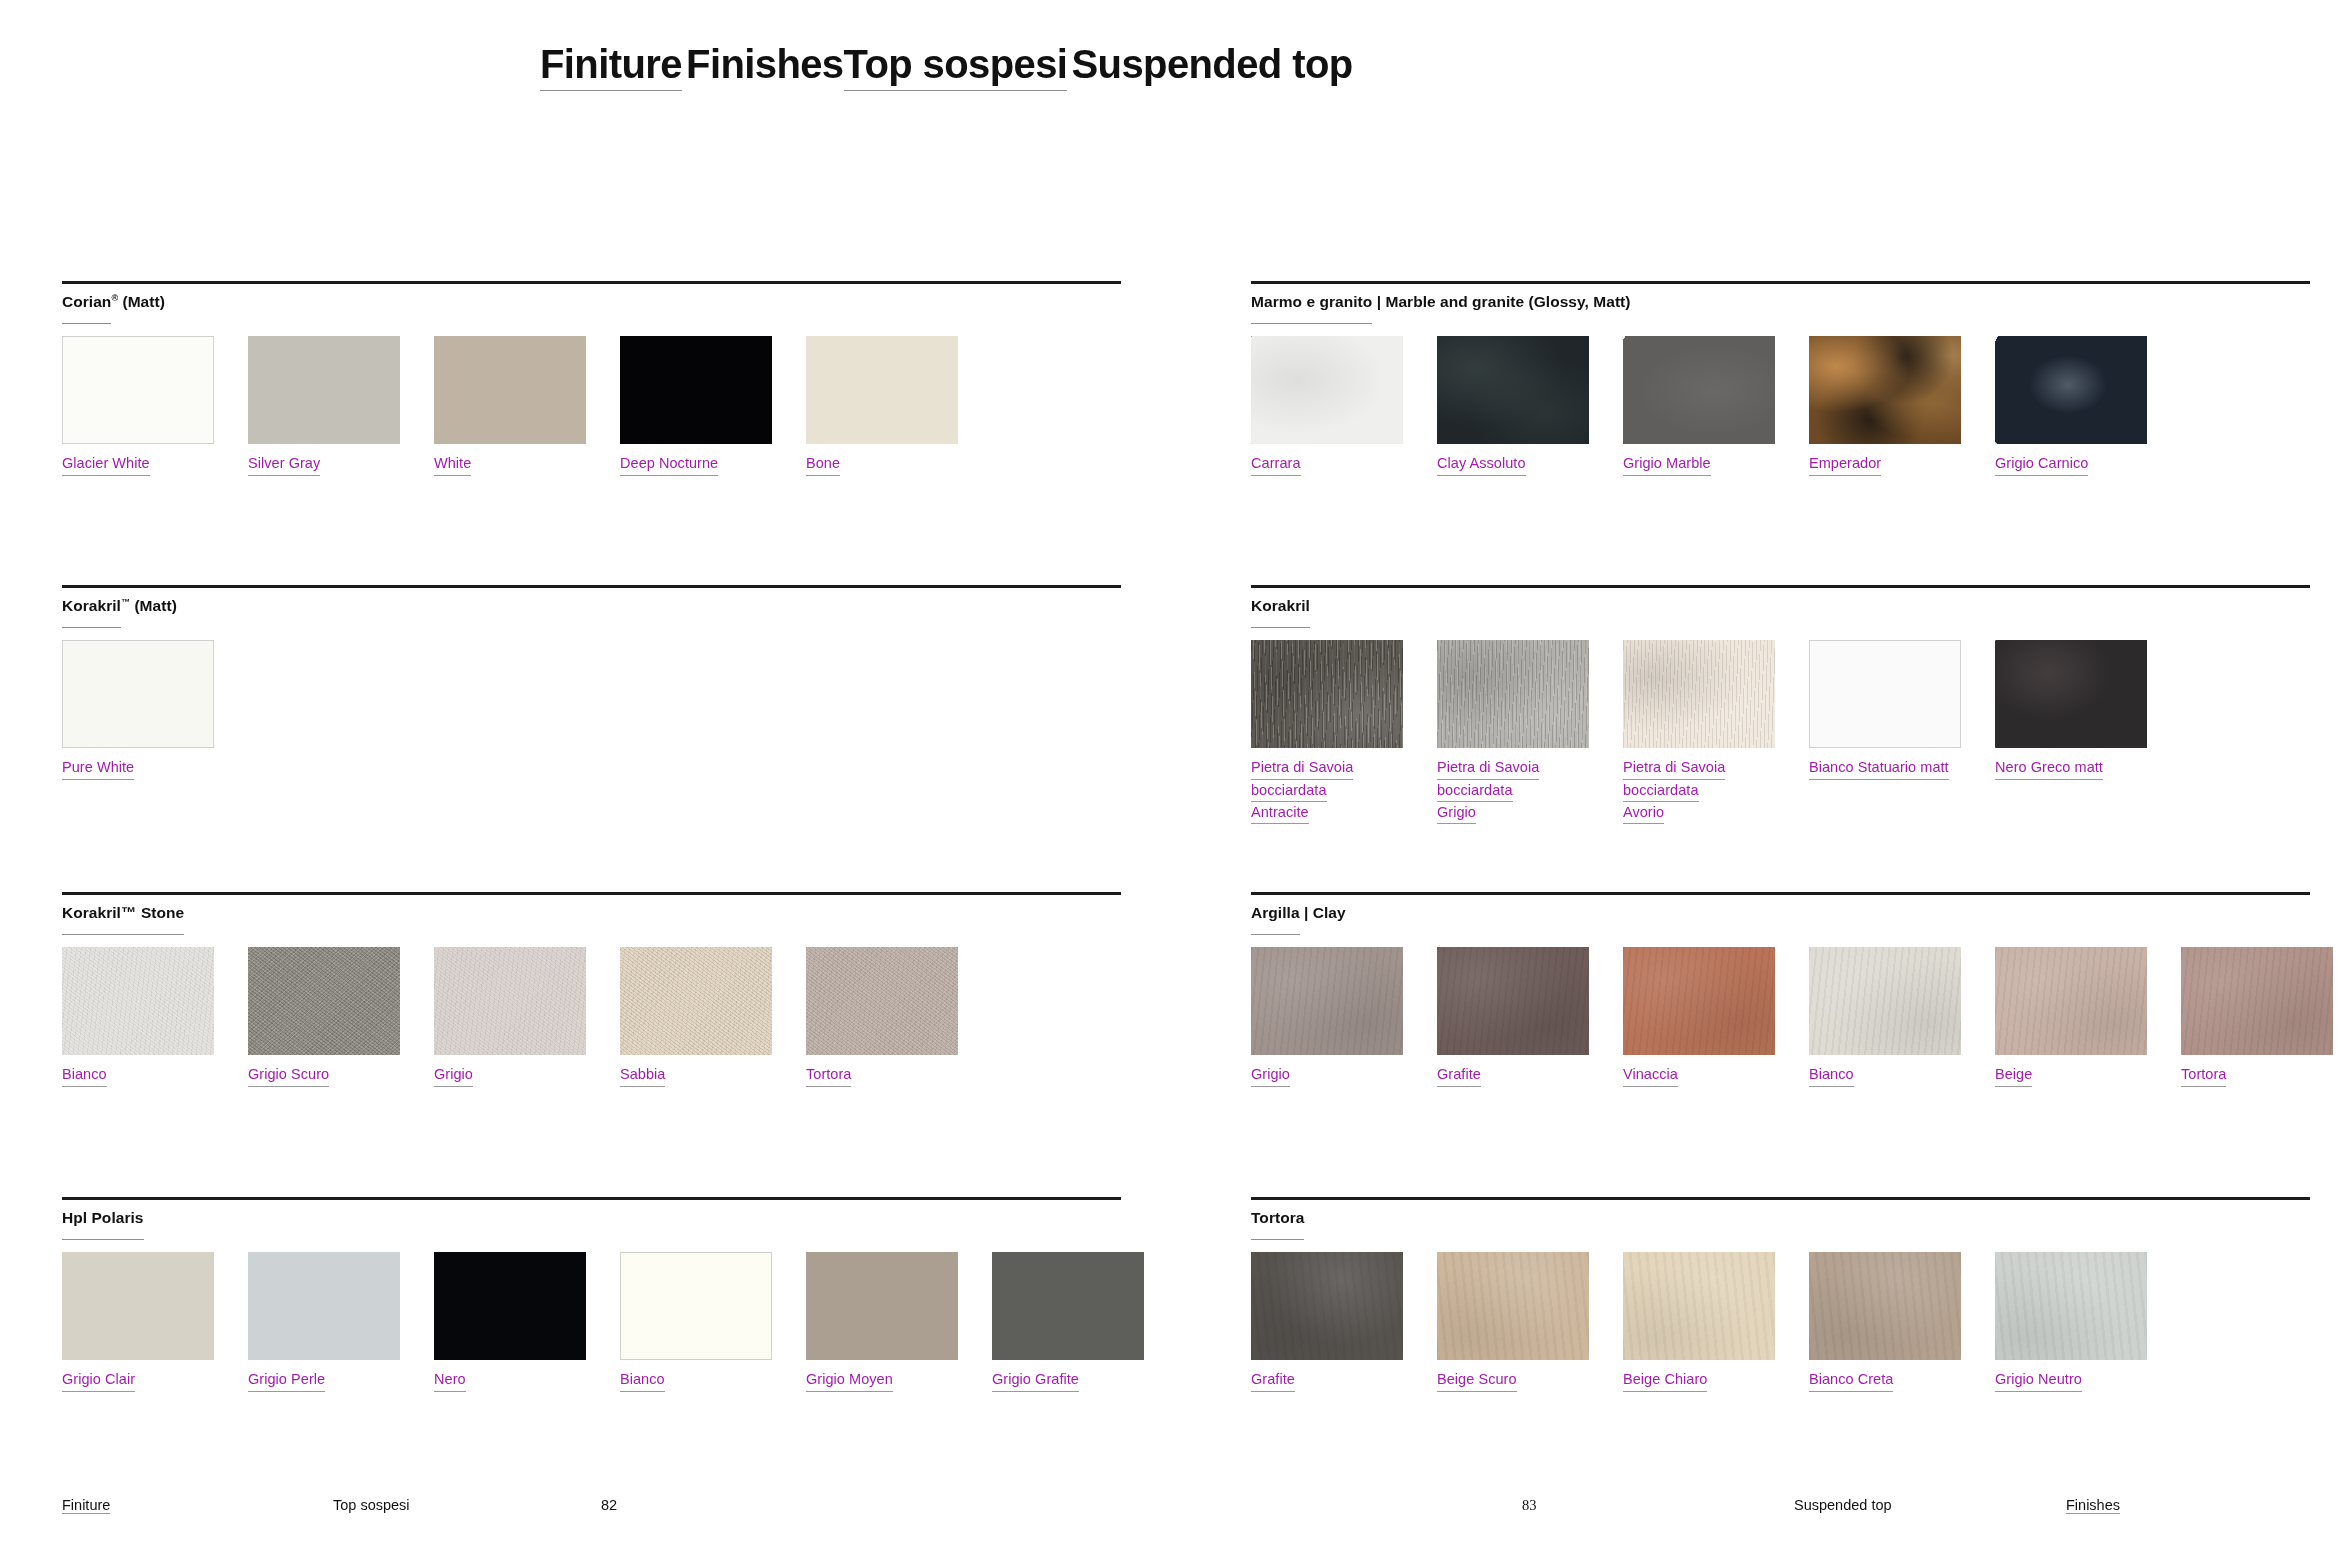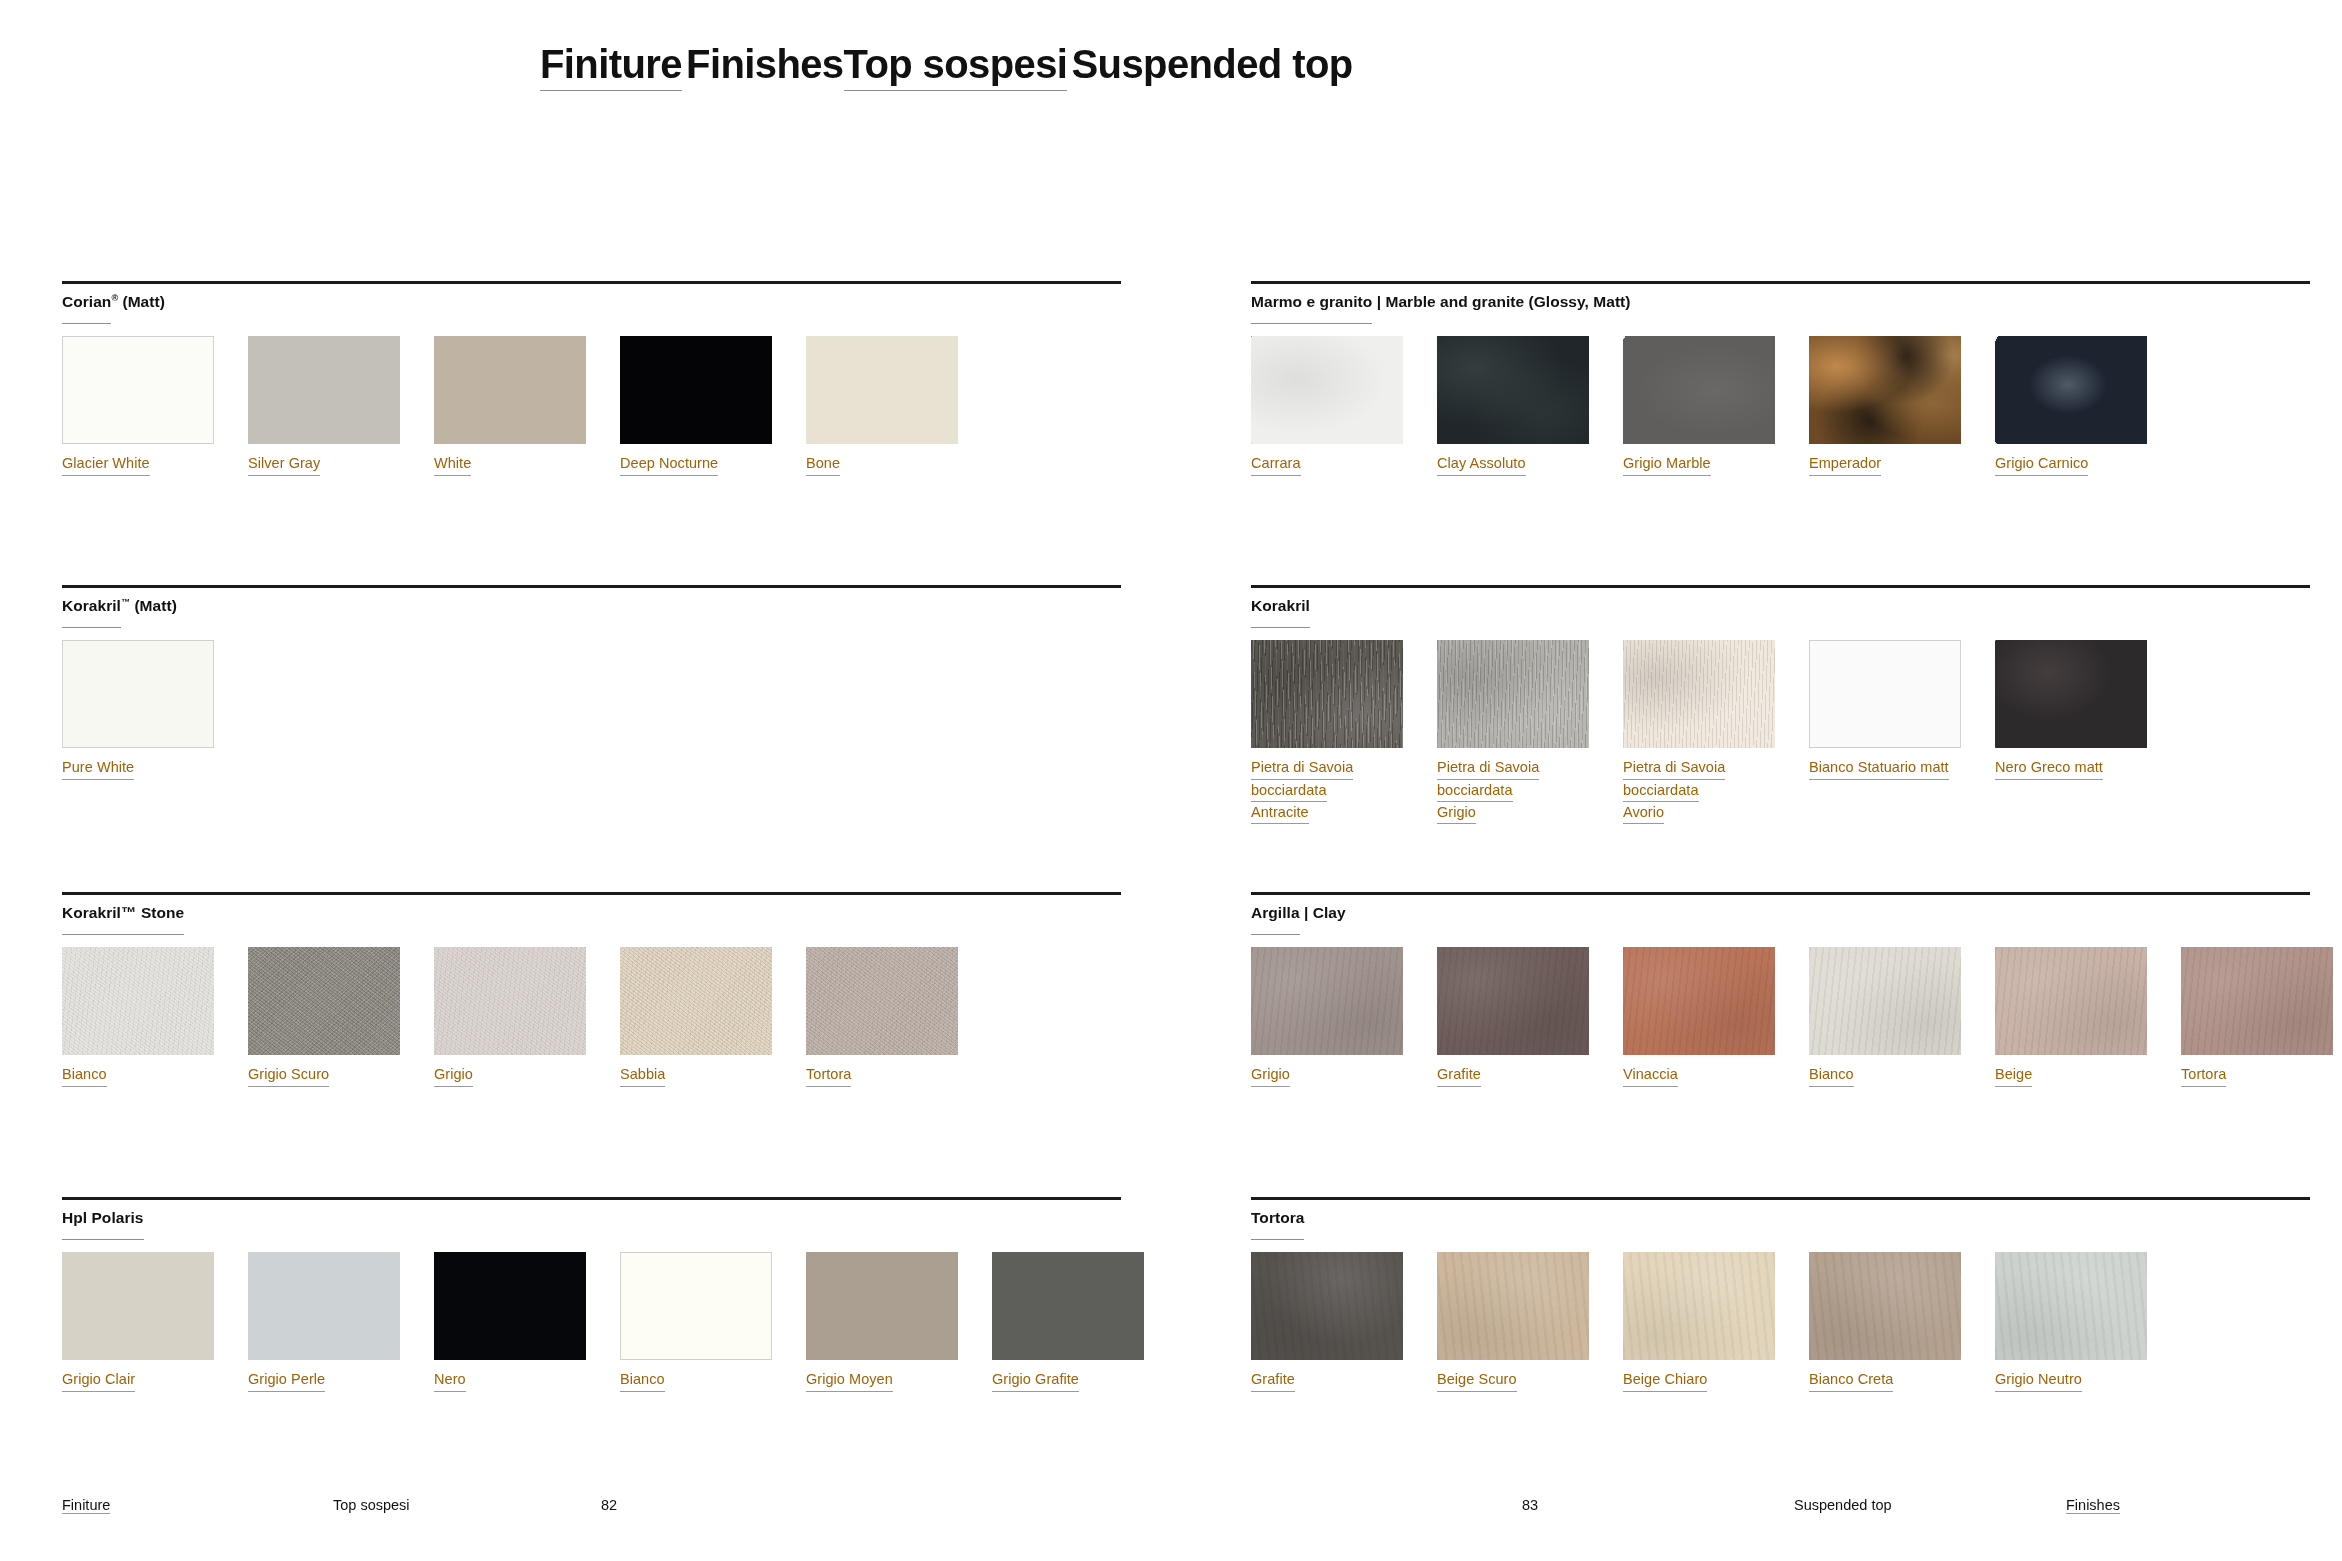--- a/index.html
+++ b/index.html
@@ -110,21 +110,21 @@
     height: 108px;
     background: #ddd;
     position: relative;
   }
   .chip.bordered { box-shadow: inset 0 0 0 0.9px #cfcfcf; }
 
   .sw-label {
     margin-top: 10.3px;
     font-size: 14.5px;
     line-height: 1.32;
-    color: #a16207;
+    color: #a21caf;
     letter-spacing: 0.05px;
   }
   .sw-label span.ln {
     display: inline-block;
     border-bottom: 1.3px solid #9a9a9a;
     padding-bottom: 0.9px;
     margin-bottom: 1.4px;
   }
 
   
@@ -142,21 +142,21 @@
     white-space: nowrap;
   }
   .footer .f u.uline {
     text-decoration: none;
     border-bottom: 1.3px solid #9a9a9a;
     padding-bottom: 0.9px;
   }
   .f-finiture      { left: 62px; }
   .f-topsospesi    { left: 333px; }
   .f-pg-left       { left: 601px; }
-  .f-pg-right      { left: 1522px; }
+  .f-pg-right      { left: 1522px; font-family: Liberation Serif, serif; }
   .f-suspendedtop  { left: 1794px; }
   .f-finishes      { left: 2066px; }
 </style>
 </head>
 <body>
 
 <div class="page">
 
   <div class="masthead">
     <div class="title-block second">

